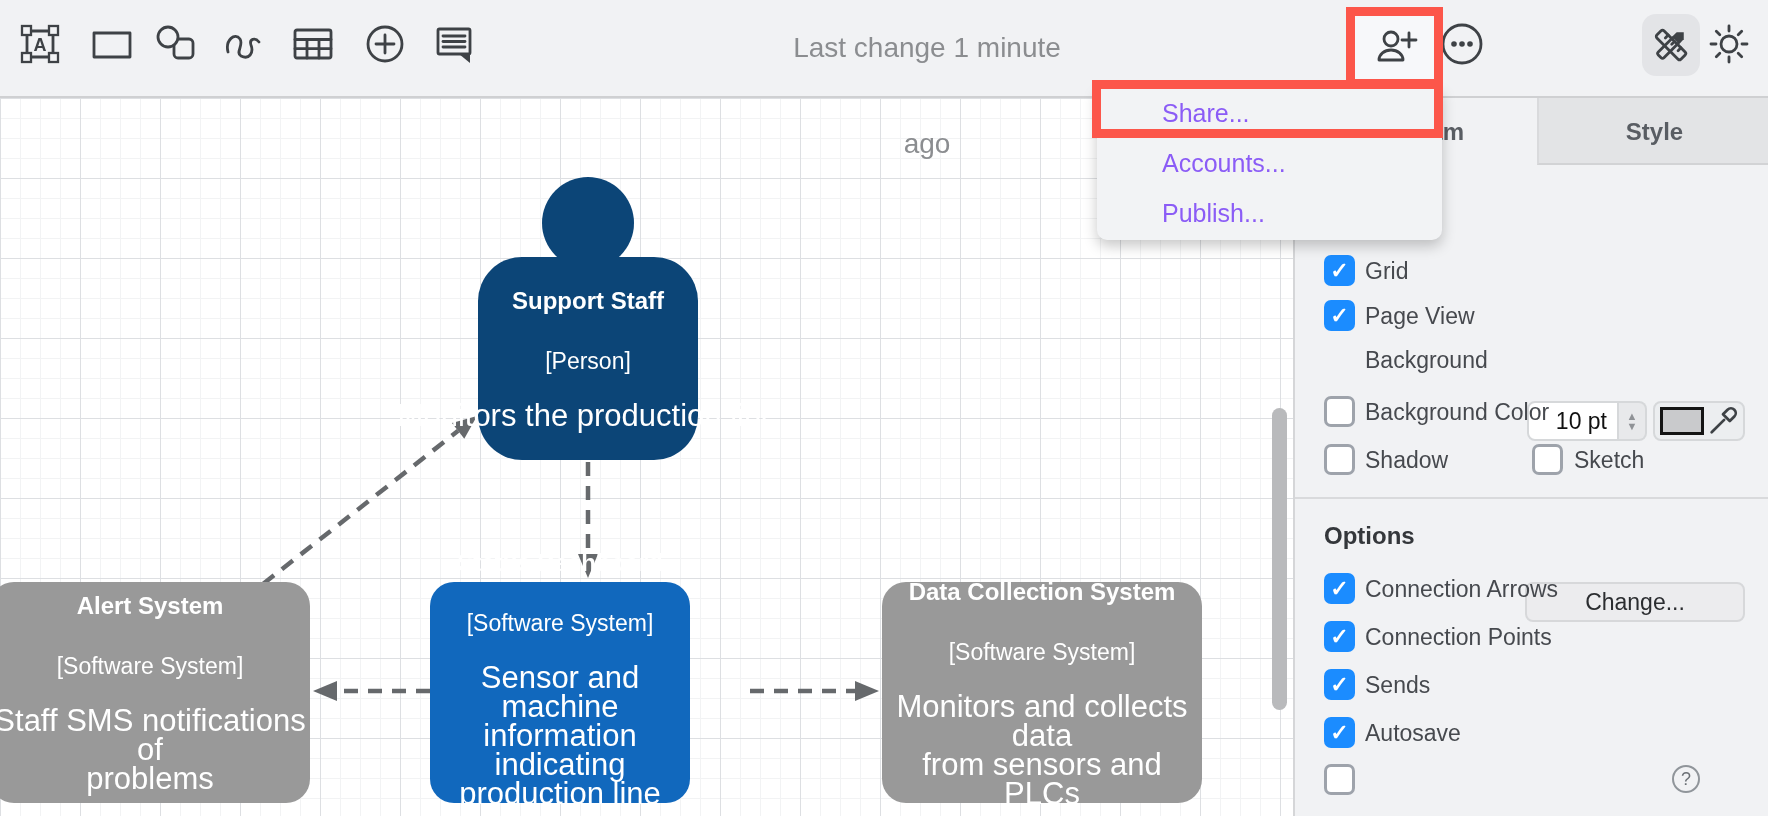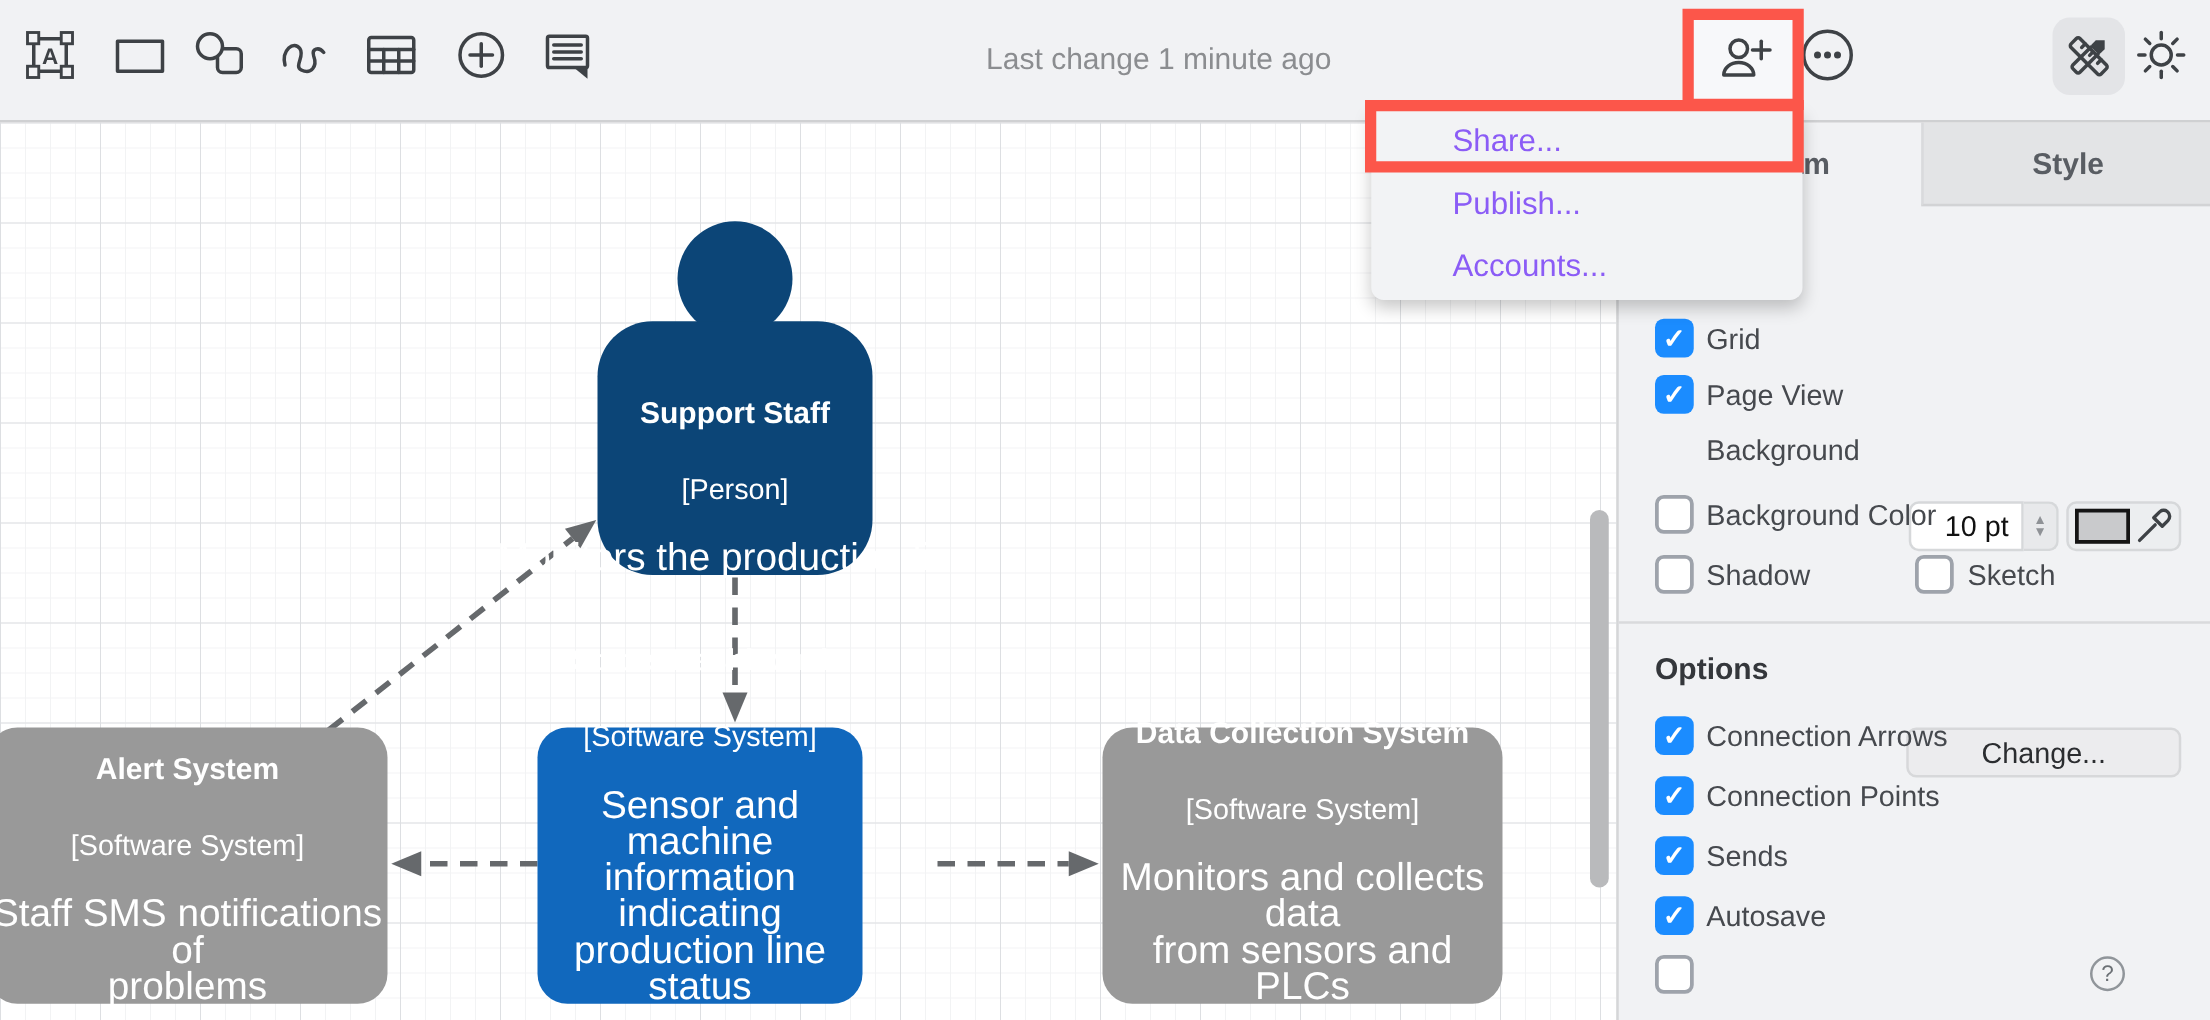--- a/index.html
+++ b/index.html
@@ -10,42 +10,42 @@
   html,body{width:1768px;height:816px;overflow:hidden;}
   body{font-family:"Liberation Sans", sans-serif; background:#fff; position:relative;}
   .app{position:absolute; inset:0; width:1768px; height:816px;}
 
   
   .toolbar{position:absolute; left:0; top:0; width:1768px; height:98px;
     background:var(--panel); border-bottom:2px solid #cfd0d2; z-index:3;}
   .tool{position:absolute; top:21px; width:46px; height:46px; cursor:pointer;}
   .tool svg{width:46px; height:46px; display:block;}
   .last-change{position:absolute; left:777px; top:0; width:300px; height:96px;
-    line-height:96px; text-align:center; color:#8b8d90; font-size:24px;}
+    line-height:96px; text-align:center; color:#8b8d90; font-size:28px;}
   .iconbtn{position:absolute; display:flex; align-items:center; justify-content:center;}
   .person-add-btn{left:1355px; top:16px; width:80px; height:64px; background:#f7f8fa;}
   .ellipsis-btn{left:1440px; top:22px; width:44px; height:44px;}
   .design-btn{left:1642px; top:14px; width:58px; height:62px; background:#e3e4e7; border-radius:14px;}
   .sun-btn{left:1706px; top:22px; width:46px; height:44px;}
 
   
   .canvas{position:absolute; left:0; top:98px; width:1293px; height:718px; overflow:hidden;
     background-color:#ffffff; z-index:1;
     background-image:
       linear-gradient(to right,#dddfe2 1px,transparent 1px),
       linear-gradient(to bottom,#dddfe2 1px,transparent 1px),
       linear-gradient(to right,#f2f3f4 1px,transparent 1px),
       linear-gradient(to bottom,#f2f3f4 1px,transparent 1px);
     background-size:80px 80px,80px 80px,20px 20px,20px 20px;}
   #edge-layer{position:absolute; left:0; top:0; width:1293px; height:718px; pointer-events:none;}
   .edge-line{stroke:var(--edge); stroke-width:4.5; stroke-dasharray:14 10; fill:none;}
   .edge-arrow{fill:var(--edge);}
 
   .node{position:absolute; color:#fff; display:flex; flex-direction:column;
-    align-items:center; justify-content:flex-end; text-align:center; cursor:move; z-index:2;}
+    align-items:center; justify-content:center; text-align:center; cursor:move; z-index:2;}
   .node-title{font-size:24px; font-weight:bold; line-height:28px;}
   .node-type{font-size:23px; line-height:28px;margin-top:32px;}
   .node-desc{font-size:31px; line-height:29px; margin-top:26px; white-space:pre-line;}
   .person-head{position:absolute; width:92px; height:92px; border-radius:50%; z-index:2;}
   .person-desc{white-space:nowrap; width:420px; margin-left:-100px; margin-right:-100px;}
   .vscroll{position:absolute; left:1272px; top:310px; width:15px; height:302px;
     background:#b9babc; border-radius:8px; cursor:pointer; z-index:4;}
 
   
   .sidebar{position:absolute; left:1293px; top:98px; width:475px; height:718px;
@@ -323,20 +323,20 @@
       <span class="plabel">Autosave</span>
     </div>
     <div class="prow" style="top:662px">
       <span class="cb off"></span>
       <span class="help" style="top:5px">?</span>
     </div>
   </div>
 
   <div class="menu">
     <div class="menu-item">Share...</div>
+    <div class="menu-item">Accounts...</div>
     <div class="menu-item">Publish...</div>
-    <div class="menu-item">Accounts...</div>
   </div>
 
   <div class="anno anno-a"></div>
   <div class="anno anno-b"></div>
 
 </div>
 
 </body></html>

